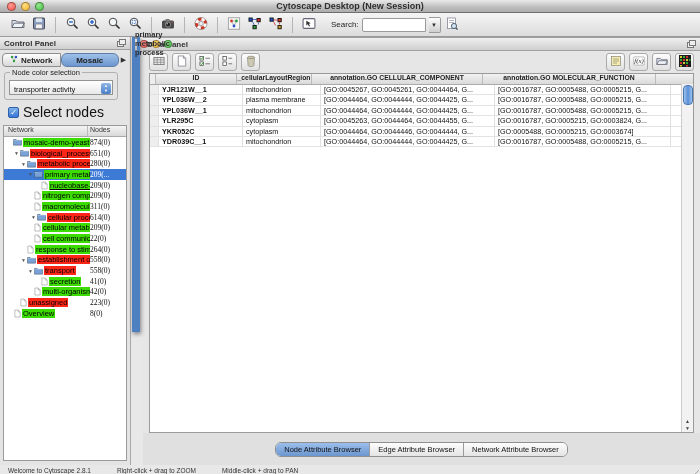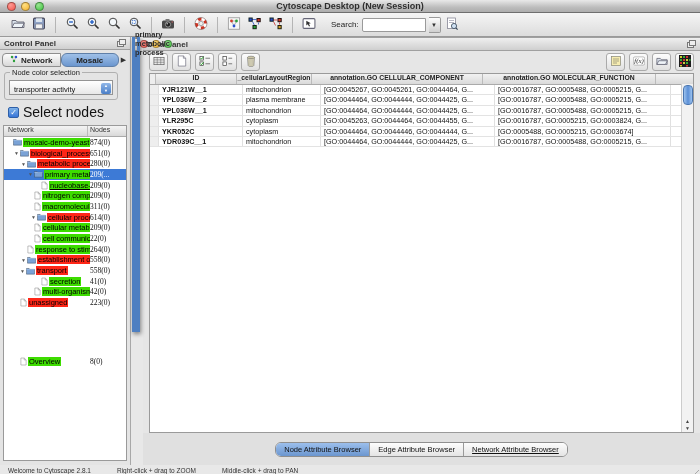--- a/index.html
+++ b/index.html
@@ -81,21 +81,21 @@
   .c-reg{width:74px;flex:none;}
   .c-cc{width:170px;flex:none;}
   .c-mf{width:172px;flex:none;}
   .c-strip{width:5px;flex:none;background:#eee;}
   .vscroll{position:absolute;right:0;top:10px;bottom:0;width:11px;background:#f2f2f2;border-left:1px solid #ccc;}
   .vthumb{position:absolute;top:1px;left:1px;width:8px;height:18px;border-radius:4px;background:linear-gradient(90deg,#9cc2ee,#5b8fd6,#9cc2ee);border:.5px solid #4a76b0;}
   .varrows{position:absolute;bottom:0;left:0;right:0;font-size:5px;color:#444;text-align:center;line-height:7px;}
   .dp-tabs{height:32px;display:flex;align-items:center;justify-content:center;background:#e0e0e0;}
   .seg{display:flex;border:1px solid #8f8f8f;border-radius:6px;overflow:hidden;background:#fff;}
   .seg-btn{font-size:7.5px;color:#111;padding:2px 8px;border-right:1px solid #9a9a9a;background:linear-gradient(#fdfdfd,#e4e4e4);white-space:nowrap;}
-  .seg-btn:last-child{border-right:none;text-decoration:underline;}
+  .seg-btn:last-child{border-right:none;}
   .seg-btn.sel{background:linear-gradient(#9cbfec,#6b96cf);}
   .statusbar{height:11px;background:#e8e8e8;display:flex;align-items:center;font-size:6.5px;color:#333;padding-left:8px;gap:0;position:relative;}
   .statusbar span{margin-right:26px;}
   .grip{position:absolute;right:1px;bottom:1px;width:9px;height:9px;background:
     linear-gradient(135deg,transparent 50%,#aaa 50%,#aaa 55%,transparent 55%,transparent 70%,#aaa 70%,#aaa 75%,transparent 75%,transparent 90%,#aaa 90%);}
 </style>
 </head>
 <body>
 
 <div class="titlebar">
@@ -398,21 +398,21 @@
             <span class="arr">▼</span>
             <span class="ticon">
               <svg viewBox="0 0 10 8" width="9" height="8">
                 <path d="M.5 2.2 V1.2 h3 l.8 1 h5.2 v5.3 H.5z" fill="#7aa2d6" stroke="#345" stroke-width=".5"></path>
                 <path d="M.5 2.4h8.9" stroke="#9dbfe8" stroke-width=".8"></path>
               </svg>
             </span>
             <span class="lbl" style="background: rgb(255, 38, 23);">establishment of lo</span>
             <span class="cnt">558(0)</span>
           </div>
-          <div class="trow" style="padding-left: 16px;">
+          <div class="trow" style="padding-left: 24px;">
             <span class="arr">▼</span>
             <span class="ticon">
               <svg viewBox="0 0 10 8" width="9" height="8">
                 <path d="M.5 2.2 V1.2 h3 l.8 1 h5.2 v5.3 H.5z" fill="#7aa2d6" stroke="#345" stroke-width=".5"></path>
                 <path d="M.5 2.4h8.9" stroke="#9dbfe8" stroke-width=".8"></path>
               </svg>
             </span>
             <span class="lbl" style="background: rgb(255, 38, 23);">transport</span>
             <span class="cnt">558(0)</span>
           </div>
@@ -442,21 +442,21 @@
             <span class="arr"></span>
             <span class="ticon">
               <svg viewBox="0 0 8 9" width="7" height="9">
                 <path d="M1 .5h3.8L7 2.7V8.5H1z" fill="#fff" stroke="#888" stroke-width=".6"></path>
                 <path d="M4.8 .5v2.2H7" fill="none" stroke="#888" stroke-width=".6"></path>
               </svg>
             </span>
             <span class="lbl" style="background: rgb(255, 38, 23);">unassigned</span>
             <span class="cnt">223(0)</span>
           </div>
-          <div class="trow" style="padding-left: 10px; margin-top: 48px;">
+          <div class="trow" style="padding-left: 4px;">
             <span class="arr"></span>
             <span class="ticon">
               <svg viewBox="0 0 8 9" width="7" height="9">
                 <path d="M1 .5h3.8L7 2.7V8.5H1z" fill="#fff" stroke="#888" stroke-width=".6"></path>
                 <path d="M4.8 .5v2.2H7" fill="none" stroke="#888" stroke-width=".6"></path>
               </svg>
             </span>
             <span class="lbl" style="background: rgb(61, 220, 0);">Overview</span>
             <span class="cnt">8(0)</span>
           </div>

